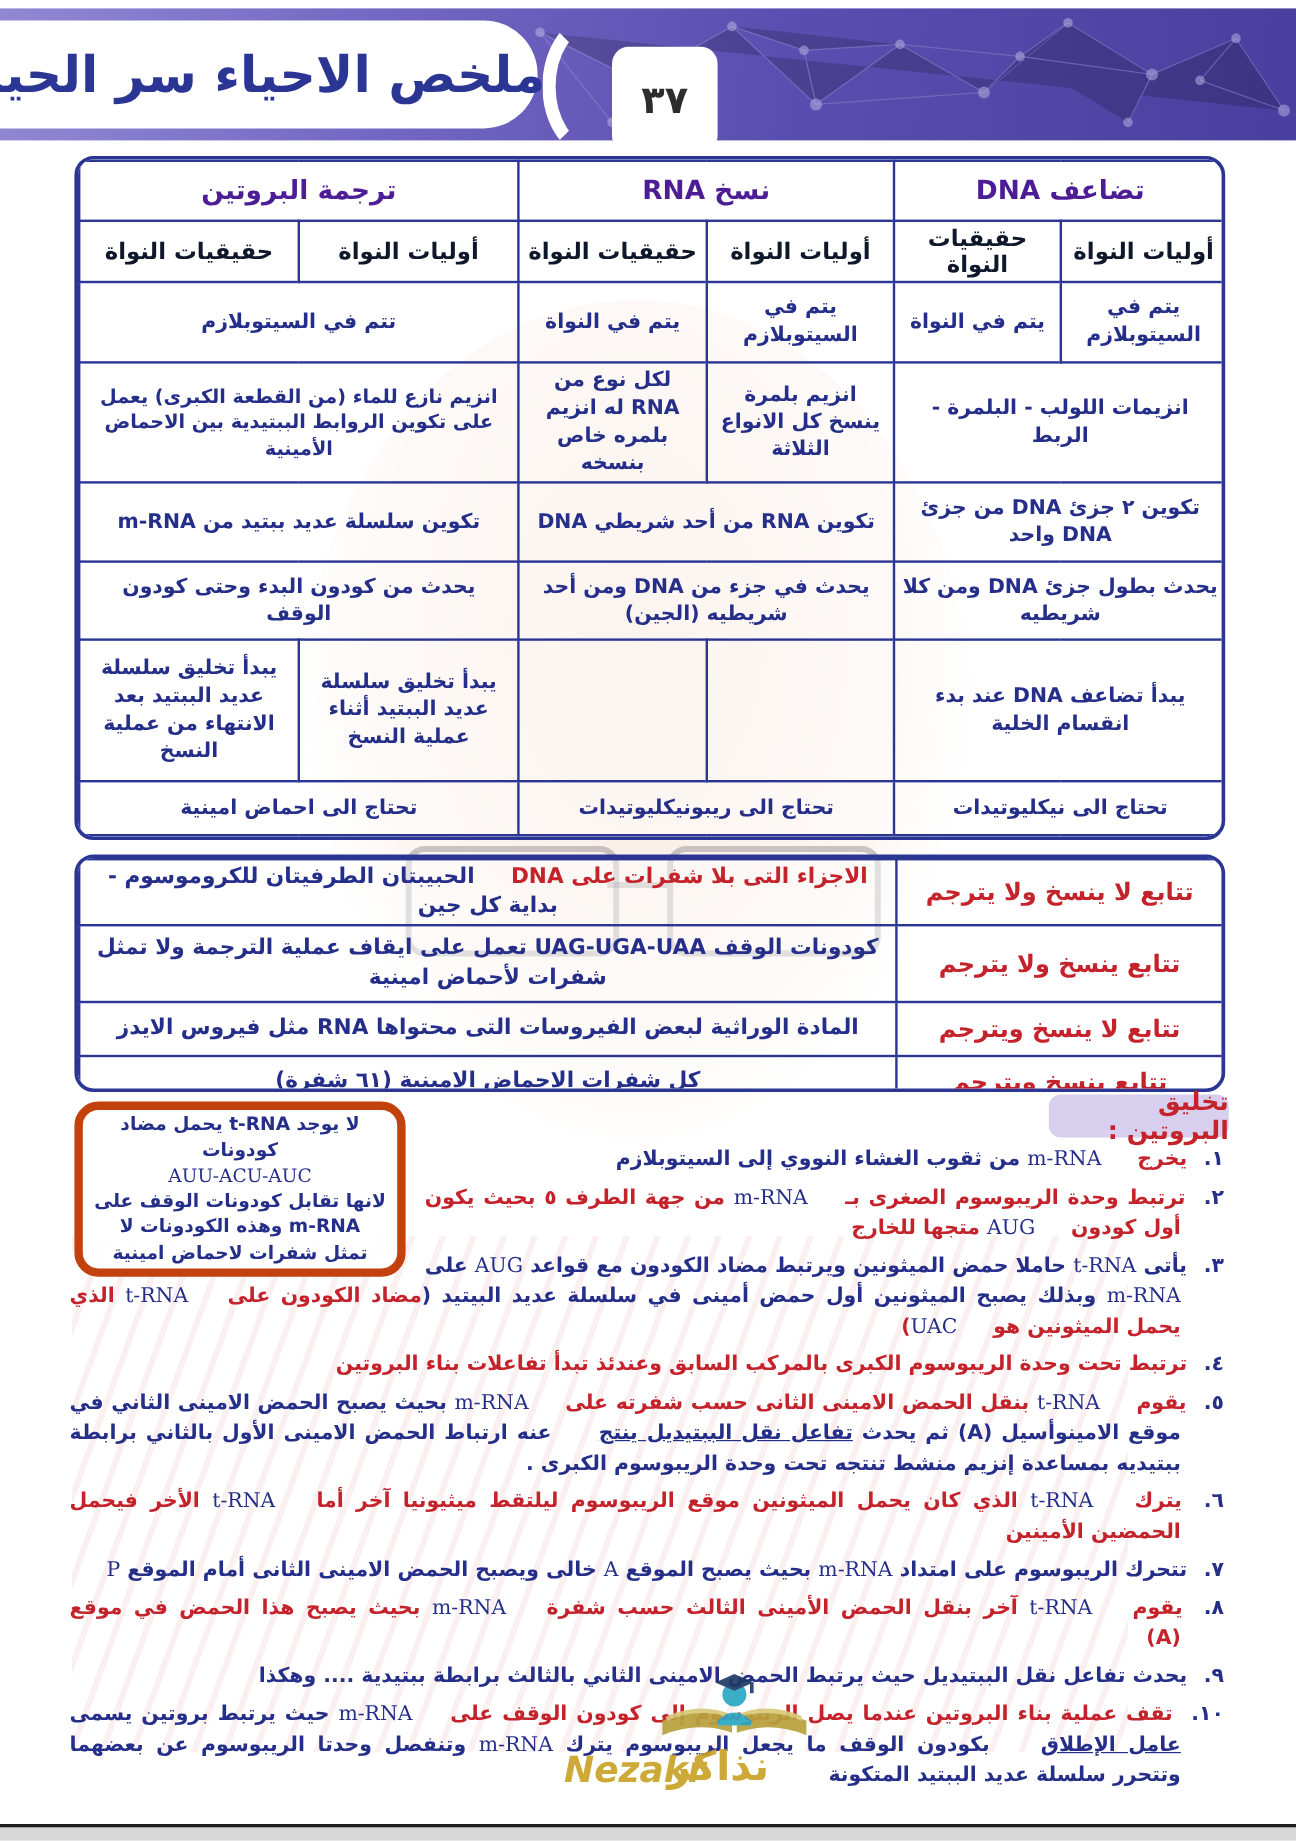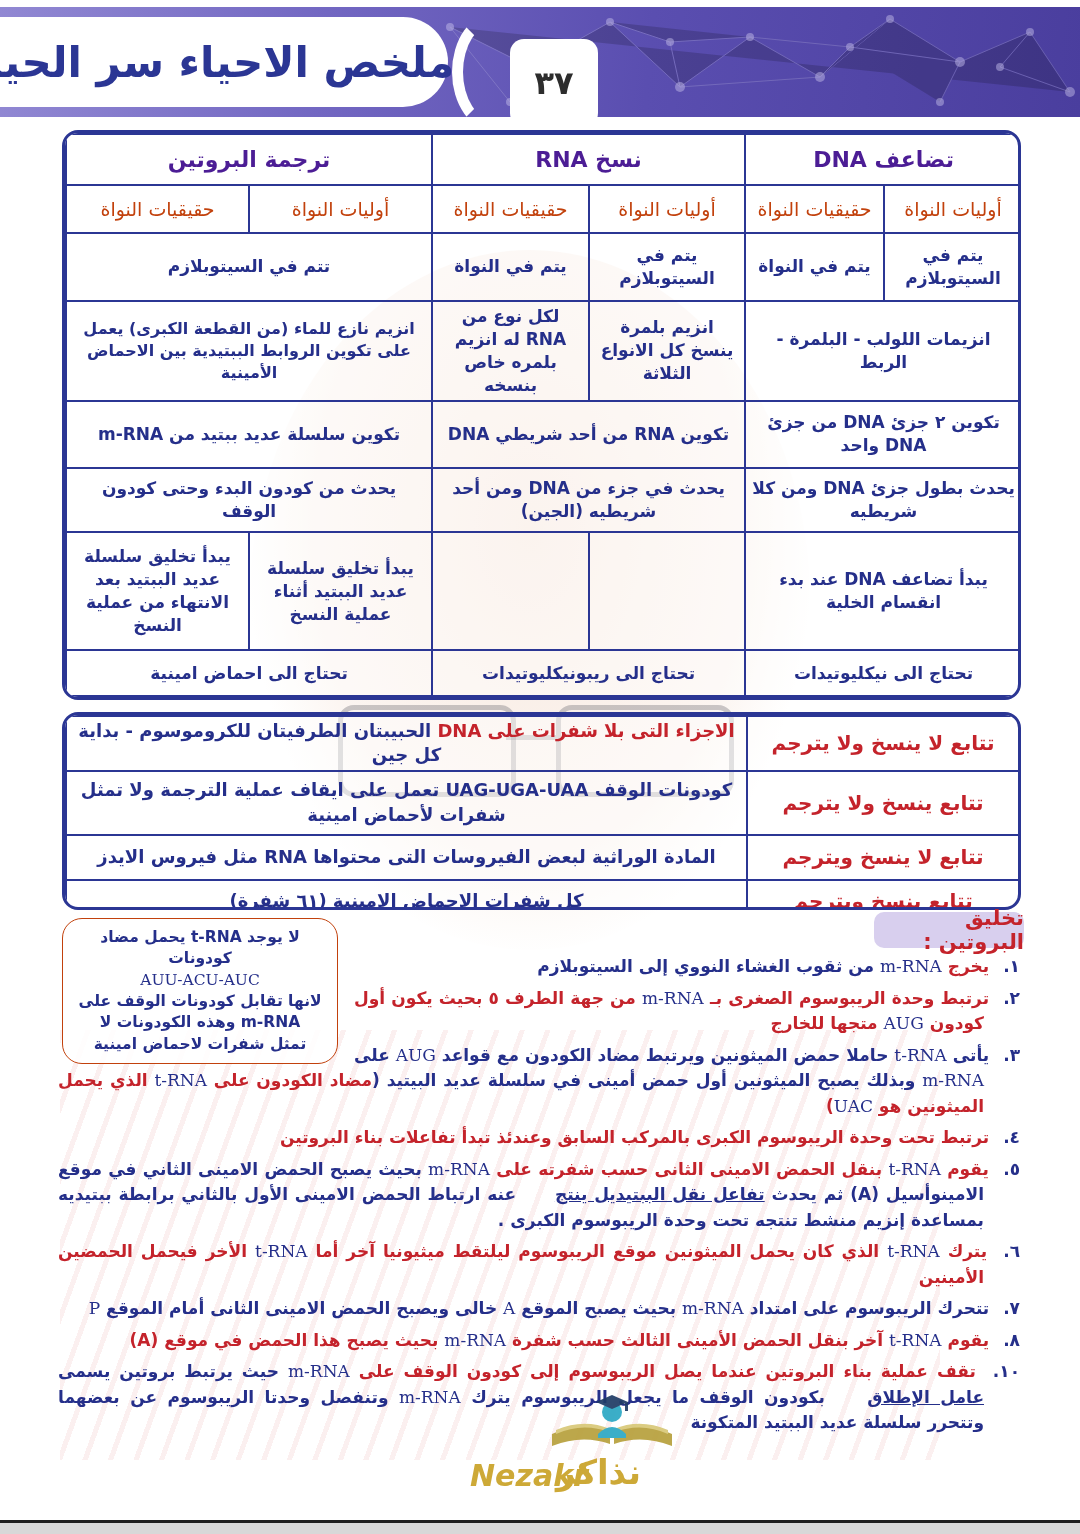--- a/index.html
+++ b/index.html
@@ -25,41 +25,41 @@
   .lens{position:absolute;top:705px;width:168px;height:82px;border:5px solid rgba(70,70,80,.28);border-radius:16px;}
   .lensR{left:338px;}.lensL{left:556px;}
   .bridge{position:absolute;top:735px;left:506px;width:50px;height:5px;background:rgba(70,70,80,.28);}
   .shirt{position:absolute;left:60px;top:1030px;width:880px;height:430px;
     background:repeating-linear-gradient(110deg,rgba(231,160,160,.16) 0 5px,rgba(255,255,255,0) 5px 24px);}
   
   .tbl-wrap{position:absolute;border:3px solid #2b3694;border-radius:16px;overflow:hidden;background:rgba(255,255,255,.45);z-index:3;}
   table{width:100%;height:100%;border-collapse:collapse;direction:rtl;table-layout:fixed;}
   td{border:2px solid #2b3694;text-align:center;vertical-align:middle;padding:2px 6px;}
   .hdr{color:#4c1d95;font-weight:bold;font-size:22px;}
-  .sub{color:#c2410c;font-weight:normal;font-size:19px;}
+  .sub{color:#0f172a;font-weight:bold;font-size:19px;}
   .cell{color:#252f8a;font-weight:bold;font-size:17px;line-height:1.35;}
   .cell-sm{font-size:16px;}
   #t1{left:62px;top:130px;width:953px;height:564px;}
   #t2{left:62px;top:712px;width:953px;height:192px;}
   .lbl{color:#c4232b;font-weight:bold;font-size:20px;margin-left:19px;}
   .cnt{color:#252f8a;font-weight:bold;font-size:18px;line-height:1.35;}
-  .r{color:#c4232b;}
+  .r{color:#c4232b;margin-left:24px;}
   .b{color:#252f8a;}
   .lt{font-family:"DejaVu Serif",serif;color:#252f8a;font-weight:normal;}
   .u{text-decoration:underline;margin-left:32px;}
   
   .rh-ghead{height:50px}.rh-sub{height:48px}.rh-loc{height:67px}.rh-enz{height:99px}
   .rh-prod{height:66px}.rh-ext{height:64px}.rh-start{height:117px}.rh-needs{height:45px}
   
   .r2a{height:40px}.r2b{height:64px}.r2c{height:45px}.r2d{height:43px}
   
   .synth-heading{position:absolute;right:56px;top:912px;width:150px;height:36px;background:#d8cfee;
     border-radius:10px;display:flex;align-items:center;justify-content:center;
     color:#c4232b;font-weight:bold;font-size:21px;direction:rtl;z-index:4;}
-  .side-box{position:absolute;left:62px;top:918px;width:276px;height:146px;border:1px solid #c2410c;
+  .side-box{position:absolute;left:62px;top:918px;width:276px;height:146px;border:7px solid #c2410c;
     border-radius:20px;background:rgba(255,255,255,.85);z-index:4;direction:rtl;
     display:flex;flex-direction:column;align-items:center;justify-content:center;
     color:#252f8a;font-weight:bold;font-size:15.5px;line-height:1.38;text-align:center;padding:4px 6px;box-sizing:border-box;}
   .points{position:absolute;left:58px;top:954px;width:962px;direction:rtl;z-index:3;}
   .float-spacer{float:left;width:296px;height:112px;}
   .point{margin:0 0 6px 0;font-size:17px;font-weight:bold;line-height:1.5;
     text-align:justify;padding-right:36px;text-indent:-36px;color:#252f8a;}
   .num{color:#252f8a;font-weight:bold;padding-left:8px;}
   
   .wm{position:absolute;left:452px;top:1390px;width:240px;text-align:right;z-index:5;opacity:.92;}
@@ -249,20 +249,24 @@
   <p class="point">
     <span class="num">٧.</span>
     <span class="b">تتحرك الريبوسوم على امتداد </span><span class="lt" dir="ltr">m-RNA</span><span class="b"> بحيث يصبح الموقع </span><span class="lt" dir="ltr">A</span><span class="b"> خالى ويصبح الحمض الامينى الثانى أمام الموقع </span><span class="lt" dir="ltr">P</span>
   </p>
 
   <p class="point">
     <span class="num">٨.</span>
     <span class="r">يقوم </span><span class="lt" dir="ltr">t-RNA</span><span class="r"> آخر بنقل الحمض الأمينى الثالث حسب شفرة </span><span class="lt" dir="ltr">m-RNA</span><span class="r"> بحيث يصبح هذا الحمض في موقع (A)</span>
   </p>
 
+  <p class="point">
+    <span class="num">٩.</span>
+    <span class="b">يحدث تفاعل نقل الببتيديل حيث يرتبط الحمض الامينى الثاني بالثالث برابطة ببتيدية .... وهكذا</span>
+  </p>
 
   <p class="point">
     <span class="num">١٠.</span>
     <span class="r">تقف عملية بناء البروتين عندما يصل الريبوسوم إلى كودون الوقف على </span><span class="lt" dir="ltr">m-RNA</span><span class="b"> حيث يرتبط بروتين يسمى </span><span class="b u">عامل الإطلاق</span><span class="b"> بكودون الوقف ما يجعل الريبوسوم يترك </span><span class="lt" dir="ltr">m-RNA</span><span class="b"> وتنفصل وحدتا الريبوسوم عن بعضهما وتتحرر سلسلة عديد الببتيد المتكونة</span>
   </p>
 </div>
 
 <div class="wm">
   <svg width="160" height="64" viewBox="0 0 160 64">
     <path d="M20,44 Q50,30 78,42 L78,54 Q50,44 20,56 Z" fill="#b7a03c"></path>

